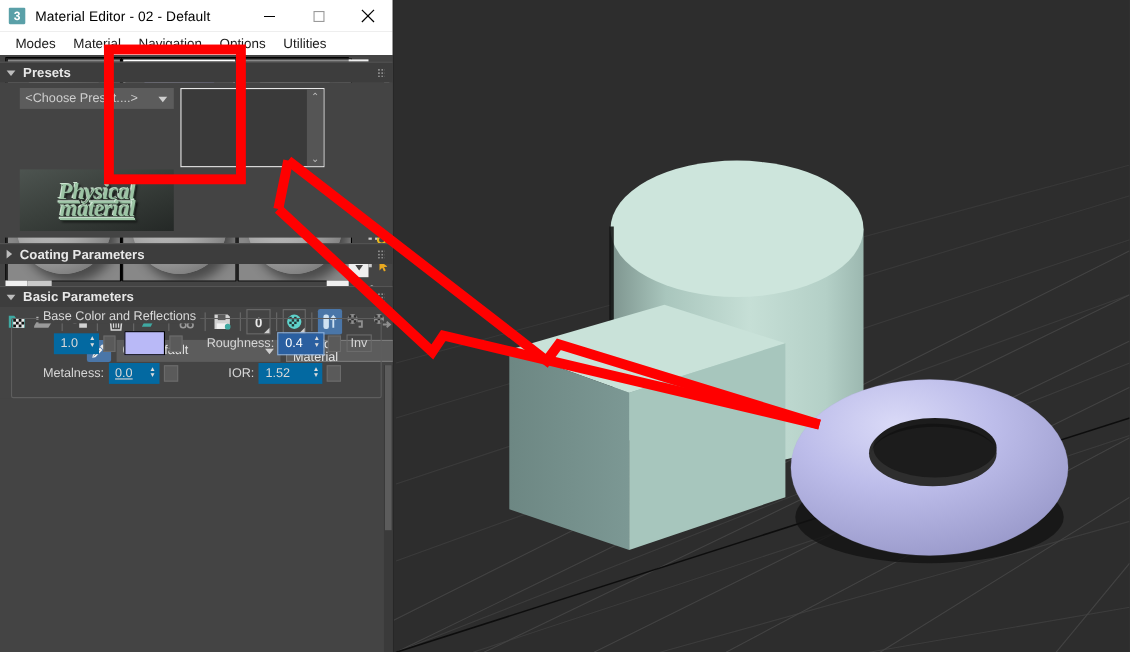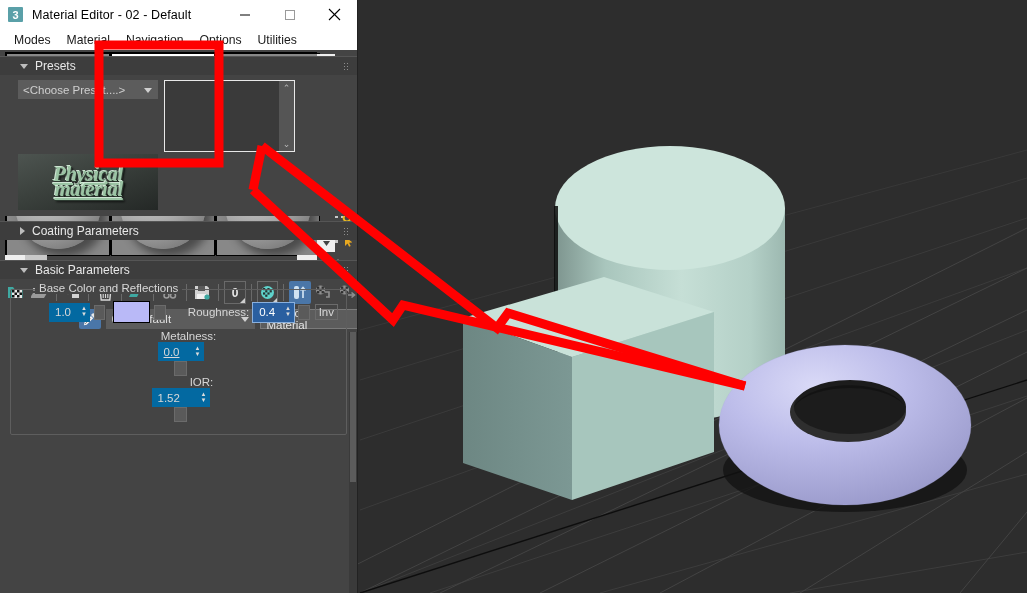--- a/index.html
+++ b/index.html
@@ -170,22 +170,22 @@
   }
   .phys-btn {
     height: 20px; background: #5c5c5c; border: 1px solid #7a7a7a;
     color: #e6e6e6; font-size: 11.5px; display: flex; align-items: center;
     padding: 0 5px;
   }
 
   
   .rollout-head {
     height: 19px; background: #3d3d3d; border-top: 1px solid #555;
-    display: flex; align-items: center; padding-left: 20px;
-    color: #e8e8e8; font-size: 12px; font-weight: normal;
+    display: flex; align-items: center; padding-left: 6px;
+    color: #e8e8e8; font-size: 12px; font-weight: bold;
     position: relative;
   }
   .tri {
     width: 0; height: 0; border-style: solid; margin-right: 7px;
   }
   .tri.down { border-width: 5px 4px 0 4px; border-color: #bdbdbd transparent transparent transparent; }
   .tri.right { border-width: 4px 0 4px 5px; border-color: transparent transparent transparent #bdbdbd; }
   .grip {
     position: absolute; right: 7px; top: 50%; margin-top: -4px;
     width: 7px; height: 8px;
@@ -753,21 +753,21 @@
 
           <span class="lbl" style="margin-left:22px;">Roughness:</span>
           <div class="spin sel" style="width:46px;margin-left:4px;">
             <span>0.4</span>
             <span class="arrows">▲<br>▼</span>
           </div>
           <div class="swatch-btn"></div>
           <div style="margin-left:5px;color:#d8d8d8;font-size:11.5px;border:1px solid #6b6b6b;padding:1px 3px;">Inv</div>
         </div>
 
-        <div class="prow" style="margin-bottom:4px;flex-direction:column;">
+        <div class="prow" style="margin-bottom:4px;">
           <span class="lbl" style="margin-left:20px;">Metalness:</span>
           <div class="spin" style="width:46px;margin-left:4px;text-decoration:underline;">
             <span>0.0</span>
             <span class="arrows">▲<br>▼</span>
           </div>
           <div class="swatch-btn"></div>
 
           <span class="lbl" style="margin-left:46px;">IOR:</span>
           <div class="spin" style="width:58px;margin-left:4px;">
             <span>1.52</span>

